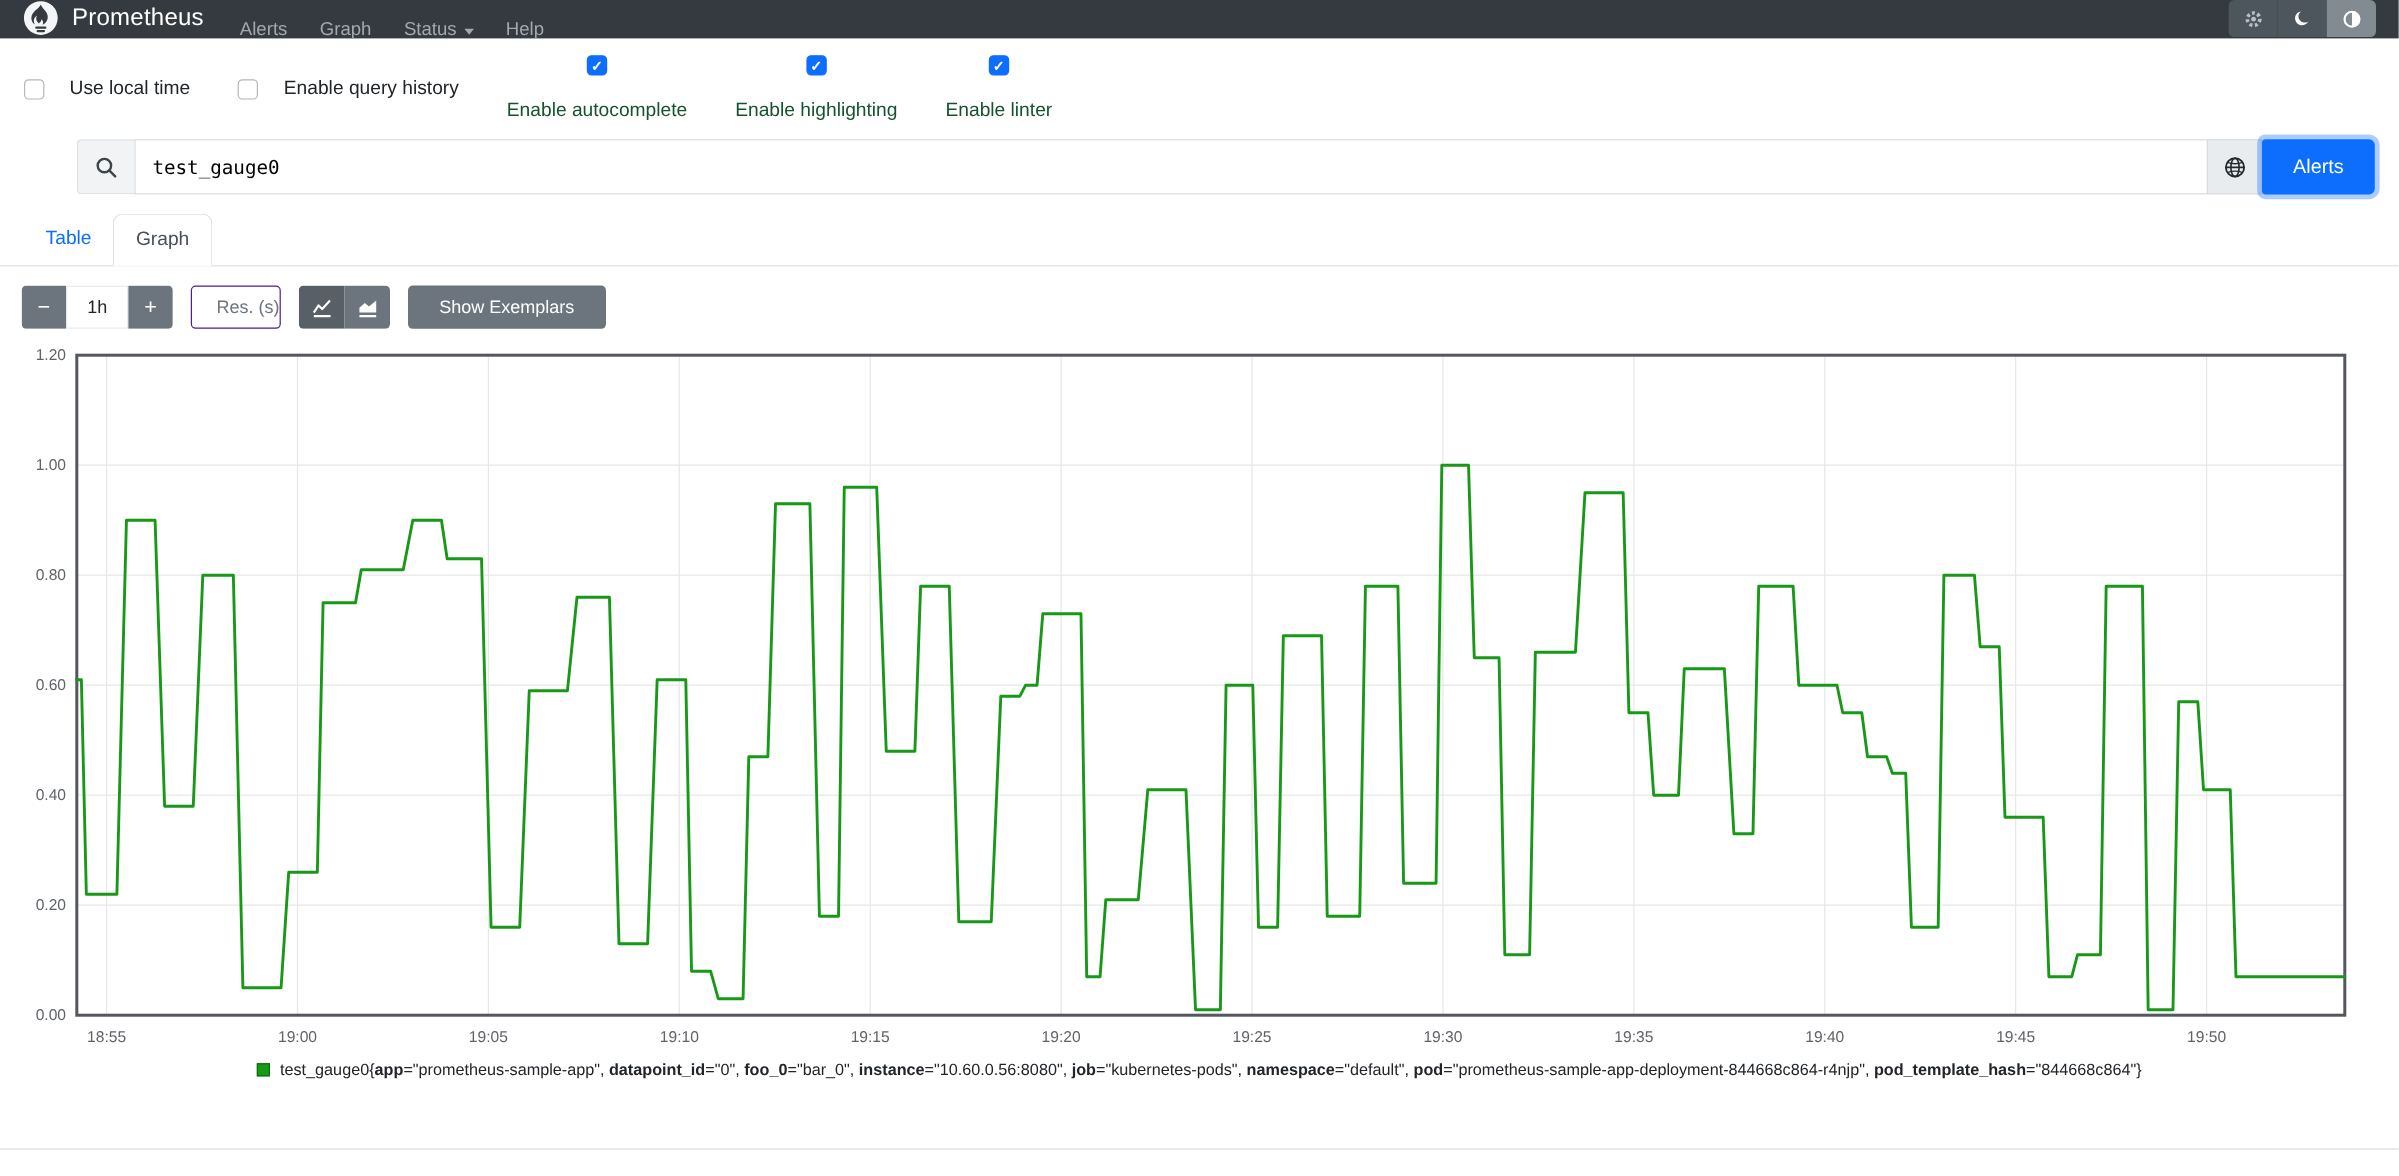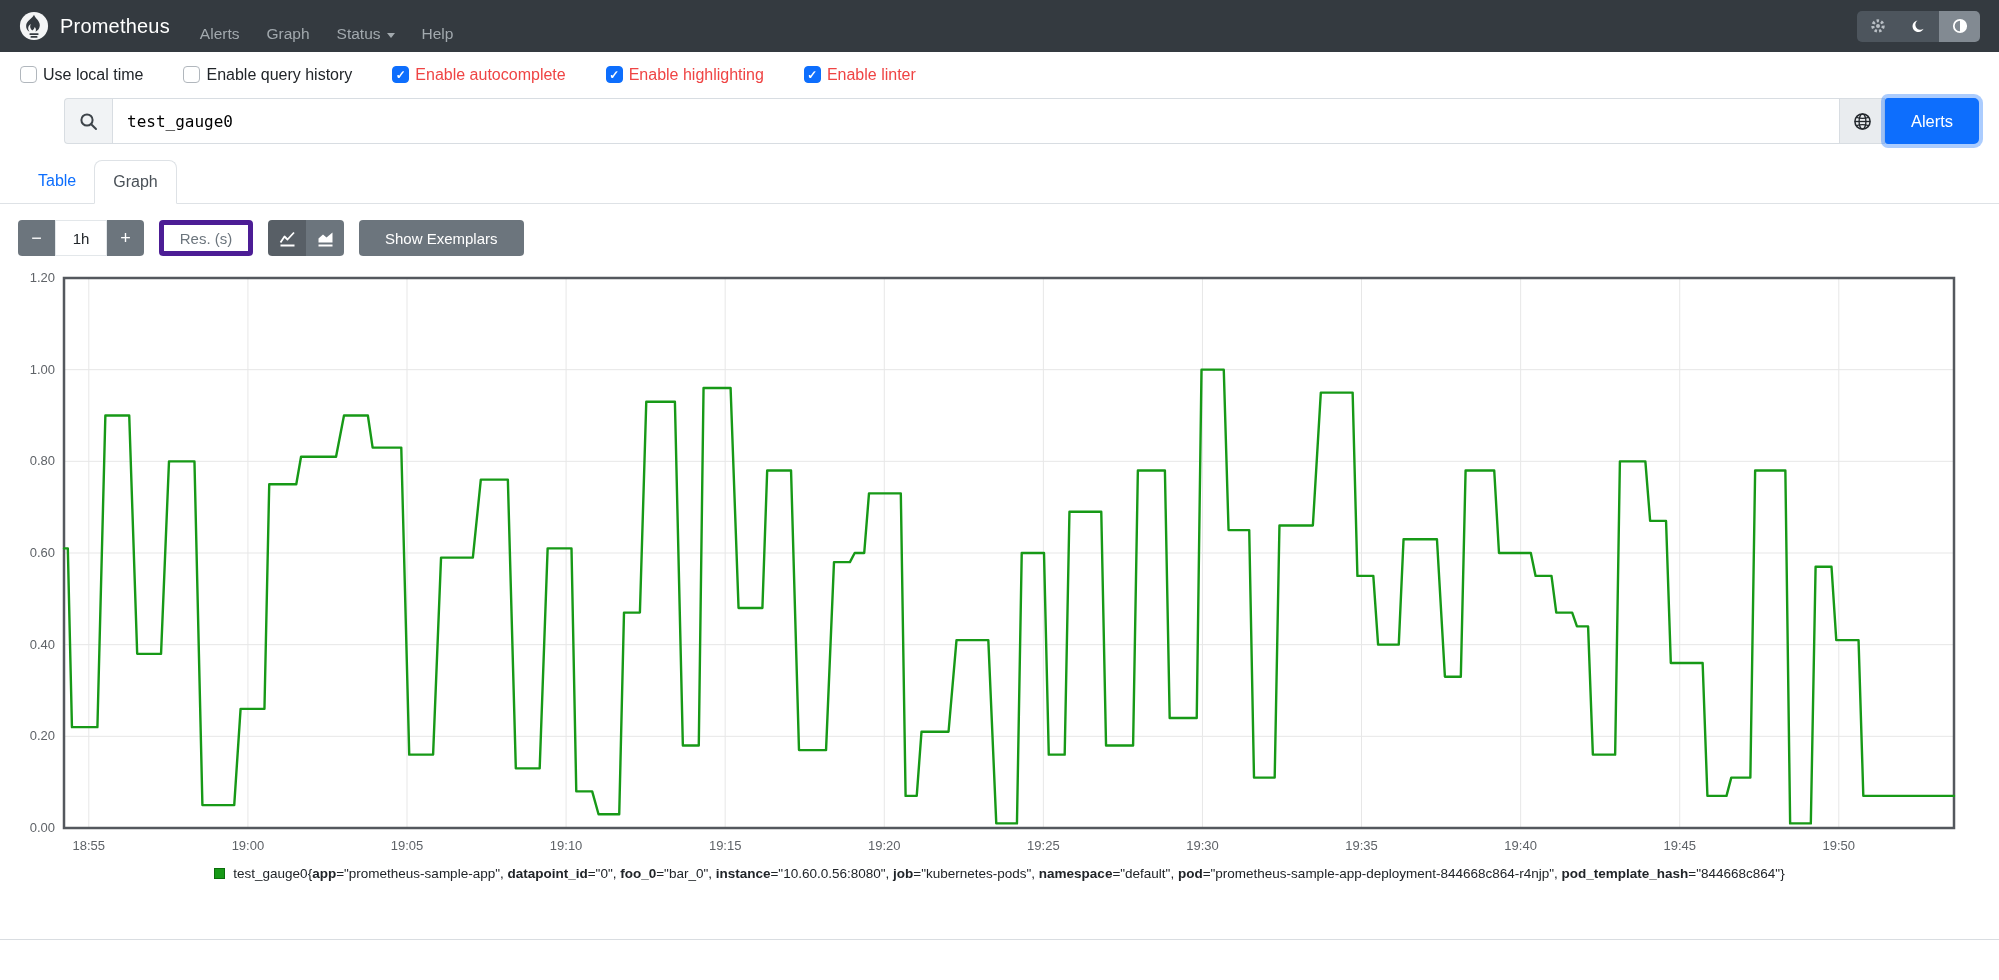--- a/index.html
+++ b/index.html
@@ -1,38 +1,38 @@
 <!DOCTYPE html>
 <html><head>
 <meta charset="utf-8">
 <style>
   * { box-sizing: border-box; margin: 0; padding: 0; }
   html,body { width:1999px; height:980px; background:#fff; overflow:hidden;
               font-family:"Liberation Sans", sans-serif; color:#212529; }
 
   
-  .navbar { height:52px; background:#343a40; display:flex; align-items:center; padding:0 19px; }
+  .navbar { height:32px; background:#343a40; display:flex; align-items:flex-start; padding:0 19px; }
   .brand { display:flex; align-items:center; gap:11px; cursor:pointer; margin-right:30px; }
   .brand-title { color:#fff; font-size:20px; letter-spacing:.2px; }
   .logo { width:30px; height:30px; }
   .nav-links { display:flex; align-items:center; gap:27px;margin-top:16px; }
   .nav-link { color:#a2a9ae; font-size:15.5px; cursor:pointer; display:flex; align-items:center; gap:6px; }
   .caret { width:0; height:0; border-left:4.5px solid transparent; border-right:4.5px solid transparent; border-top:5px solid #a2a9ae; margin-top:2px; }
   .theme-group { margin-left:auto; display:flex; border-radius:5px; overflow:hidden; }
   .theme-btn { width:41px; height:31px; border:0; background:#4d555d; display:flex; align-items:center; justify-content:center; cursor:pointer; }
   .theme-btn.active { background:#828a92; }
 
   
   .options-row { display:flex; align-items:center; gap:40px; padding:14px 20px 12px; }
-  .opt { display:flex; align-items:flex-start; gap:6px; cursor:pointer; font-size:16px; }
+  .opt { display:flex; align-items:center; gap:21px; cursor:pointer; font-size:16px; }
   .cb { width:17px; height:17px; border:1px solid #b1b7bd; border-radius:4px; background:#fff;
         display:flex; align-items:center; justify-content:center; flex:0 0 auto; }
   .cb.checked { background:#0d6efd; border-color:#0d6efd; }
   .cb.checked::after { content:"✓"; color:#fff; font-size:12px; font-weight:bold; line-height:1; }
-  .opt.checked-label { color:#ef4444; }
+  .opt.checked-label { color:#14532d;flex-direction:column; }
 
   
   .query-row { display:flex; margin:2px 20px 0; height:46px;padding-left:44px; }
   .search-addon { width:48px; background:#f1f3f5; border:1px solid #d8dde2; border-right:0;
                   border-radius:4px 0 0 4px; display:flex; align-items:center; justify-content:center; }
   .query-input { flex:1; border:1px solid #d8dde2; border-right:0; padding:0 14px; font:16px "DejaVu Sans Mono", monospace; color:#000; outline:none; }
   .globe-addon { width:46px; background:#e9ecef; border:1px solid #d8dde2; display:flex; align-items:center; justify-content:center; cursor:pointer; }
   .execute-btn { width:94px; background:#0d6efd; color:#fff; border:0; font-size:16.5px; cursor:pointer;
                  border-radius:3px 5px 5px 3px; box-shadow:0 0 0 4px rgba(13,110,253,.35); position:relative; z-index:2; }
 
@@ -48,21 +48,21 @@
   
   .panel { padding:12px 18px 0; }
   .controls { display:flex; align-items:center; gap:15px; margin:4px 0 12px; }
   .grp { display:flex; border-radius:4px; overflow:hidden; }
   .gbtn { min-width:37px; height:36px; border:0; background:#6c757d; color:#fff; font-size:18px;
           display:flex; align-items:center; justify-content:center; cursor:pointer; }
   .ctl-input { height:36px; border:0; background:#fff; text-align:center; font-size:15px; color:#212529; outline:1px solid #e3e7ea; outline-offset:-1px; }
   .range-input { width:52px; }
   .endtime-input { width:216px; }
   .endtime-input::placeholder, .res-input::placeholder { color:#6c757d; opacity:1; }
-  .res-input { width:94px; height:36px; border:5px solid #4c1d95; border-radius:4px; text-align:center; font-size:15px; outline:none; }
+  .res-input { width:75px; height:36px; border:1px solid #4c1d95; border-radius:4px; text-align:right; font-size:15px; outline:none; }
   .chart-type { width:38px; }
   .chart-type.active { background:#585f66; }
   .exemplars-btn { height:36px; background:#6c757d; color:#fff; border:0; border-radius:4px; padding:0 26px; font-size:15px; cursor:pointer; }
 
   
   #chart-svg { display:block; }
   .legend { margin-top:6px; text-align:center; font-size:13.5px; color:#212529; cursor:pointer; }
   .swatch { display:inline-block; width:11px; height:11px; margin-right:8px; vertical-align:-1px;
             border:1px solid #0b6e0b; }
   .panel-bottom { margin-top:58px; border-bottom:1px solid #d9dde1; }

